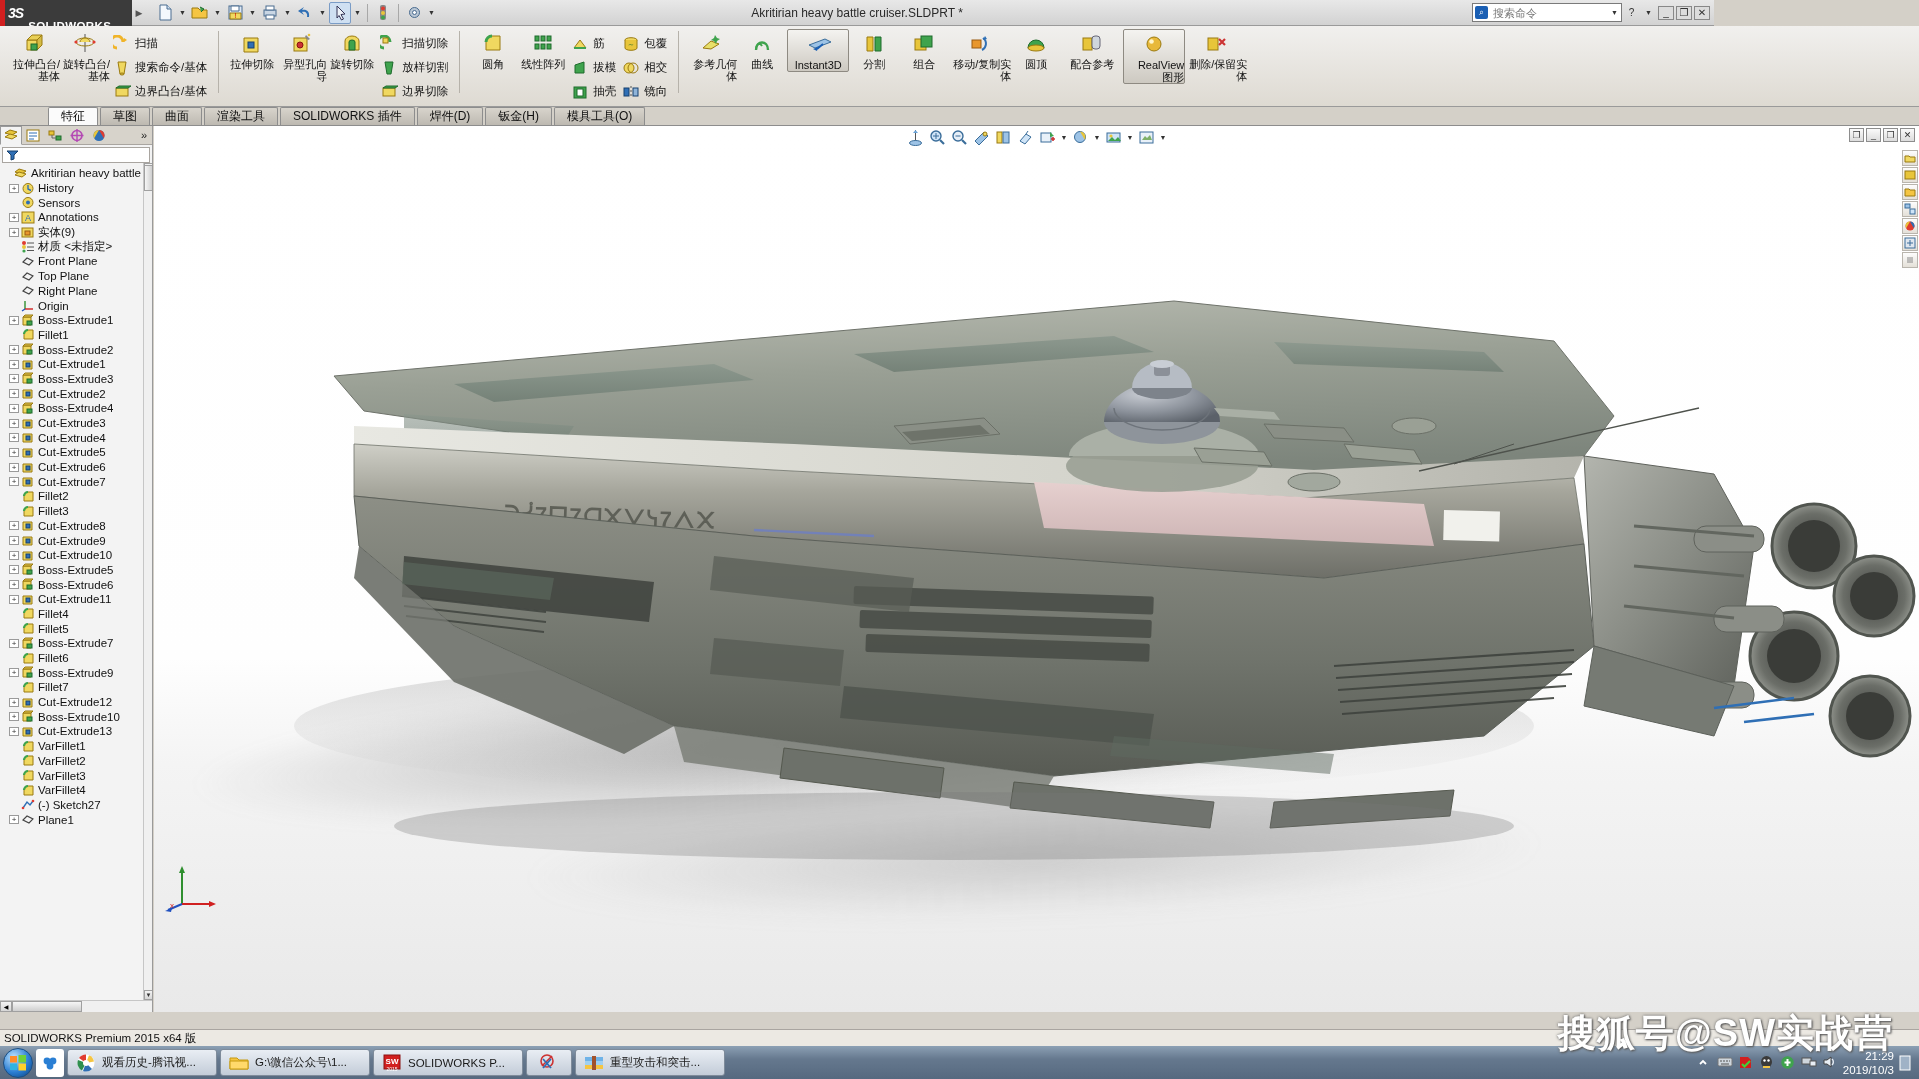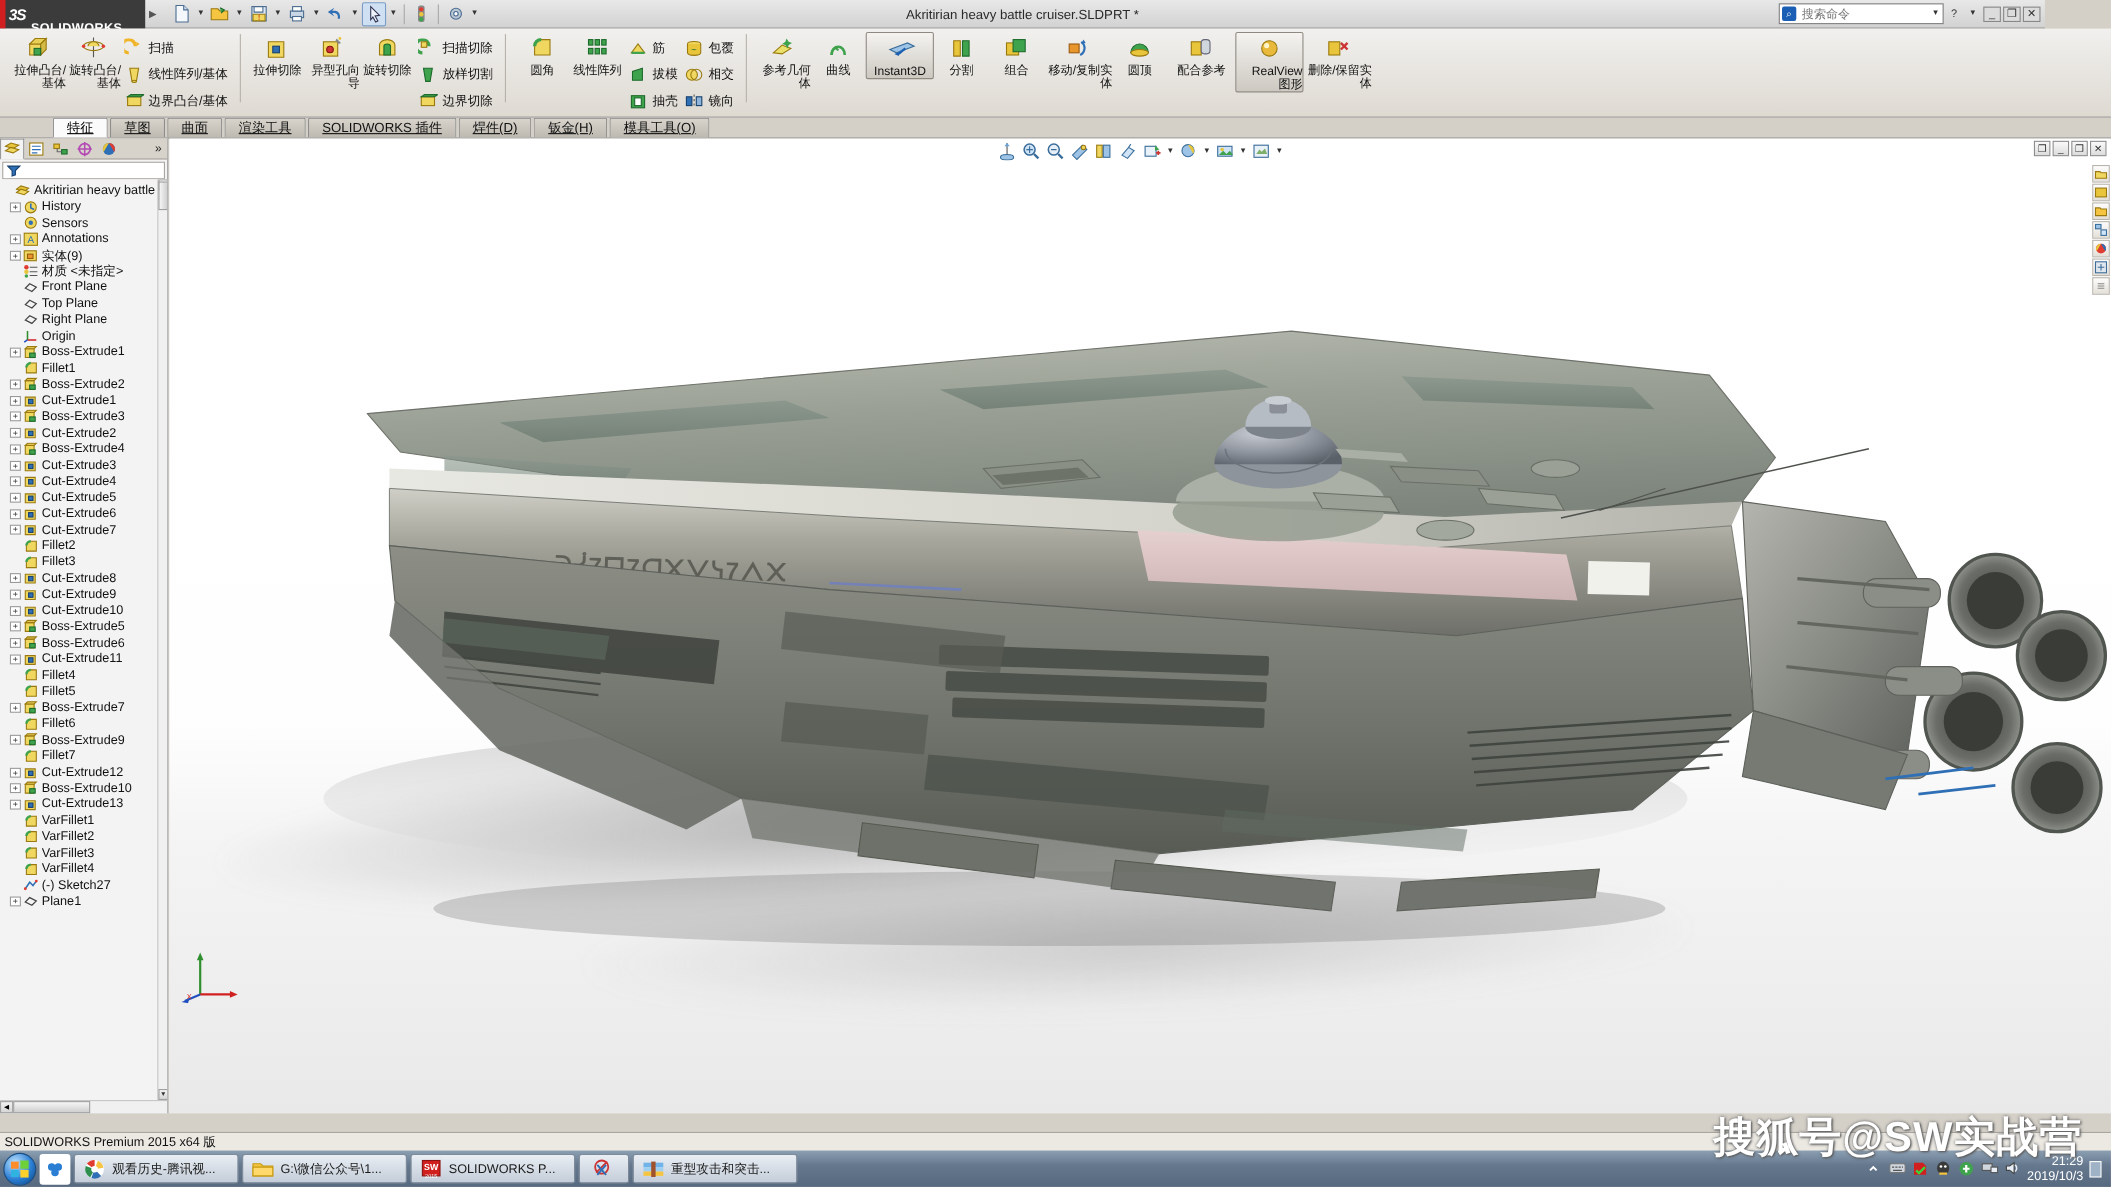--- a/index.html
+++ b/index.html
@@ -8,21 +8,21 @@
     width:1919px; height:1079px; overflow:hidden;
     font-family:"Liberation Sans","DejaVu Sans",sans-serif;
     font-size:12px; color:#000;
     background:#d4d0c8;
     -webkit-font-smoothing:antialiased;
   }
   #app { position:relative; width:1919px; height:1079px; }
 
   
   .titlebar {
-    position:absolute; left:0; top:0; width:1859px; height:26px;
+    position:absolute; left:0; top:0; width:1714px; height:26px;
     background:linear-gradient(#e8e8e8,#d2d2d2);
     border-bottom:1px solid #9a9a9a;
     display:flex; align-items:center;
   }
   .sw-logo {
     width:132px; height:26px; background:#3b3b3b;
     display:flex; align-items:center; gap:5px;
     padding-left:8px; position:relative;
   }
   .sw-logo::before {
@@ -92,21 +92,21 @@
   
   .cmdtabs {
     position:absolute; left:0; top:107px; width:1919px; height:19px;
     background:#d4d0c8; display:flex; align-items:flex-end; padding-left:48px;
     border-bottom:1px solid #8d8d8d;
   }
   .ctab {
     height:18px; padding:0 12px; font-size:12px; color:#111;
     background:linear-gradient(#d8d4cc,#bdb9b1);
     border:1px solid #8d8d8d; border-bottom:none; margin-right:2px;
-    display:flex; align-items:center; border-radius:2px 2px 0 0;text-decoration:underline;
+    display:flex; align-items:center; border-radius:2px 2px 0 0;
   }
   .ctab.active { background:#fbfbfb; color:#000; }
 
   
   .leftpanel {
     position:absolute; left:0; top:126px; width:153px; height:886px;
     background:#f3f3f3; border-right:1px solid #9a9a9a;
     display:flex; flex-direction:column;
   }
   .treetabs {
@@ -376,21 +376,21 @@
           </span>
           <span class="lb">扫描</span>
         </div>
         <div class="rsmall">
           <span class="ic">
             <svg width="18" height="18" viewBox="0 0 18 18">
                 <path d="M5 3h8l-2 12H7z" fill="#f0d860" stroke="#9a7a10"></path>
                 <ellipse cx="9" cy="15" rx="2" ry="1" fill="#e0c550" stroke="#9a7a10"></ellipse>
               </svg>
           </span>
-          <span class="lb">线性阵列/基体</span>
+          <span class="lb">搜索命令/基体</span>
         </div>
         <div class="rsmall">
           <span class="ic">
             <svg width="18" height="18" viewBox="0 0 18 18">
                 <rect x="3" y="5" width="12" height="8" fill="#f0d860" stroke="#9a7a10"></rect>
                 <path d="M3 5l3-2h12l-3 2z" fill="#3fa34d" stroke="#1e6b2c"></path>
               </svg>
           </span>
           <span class="lb">边界凸台/基体</span>
         </div>

